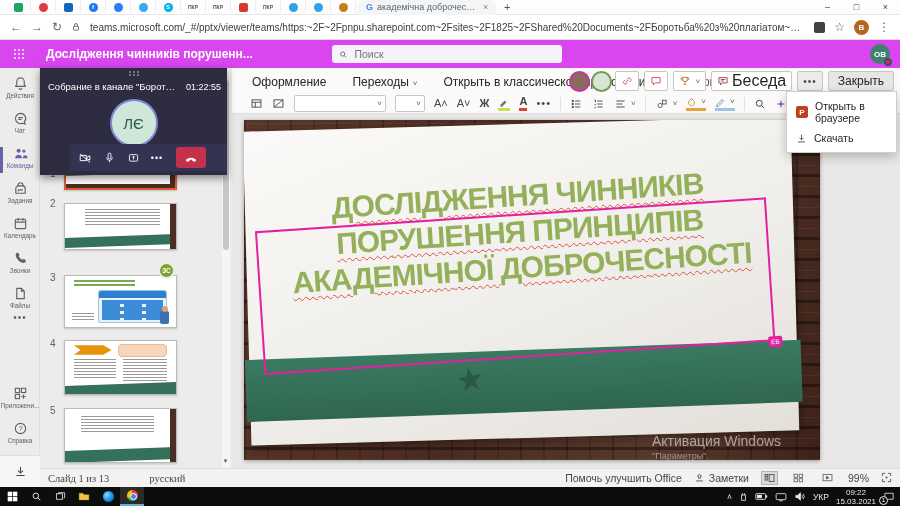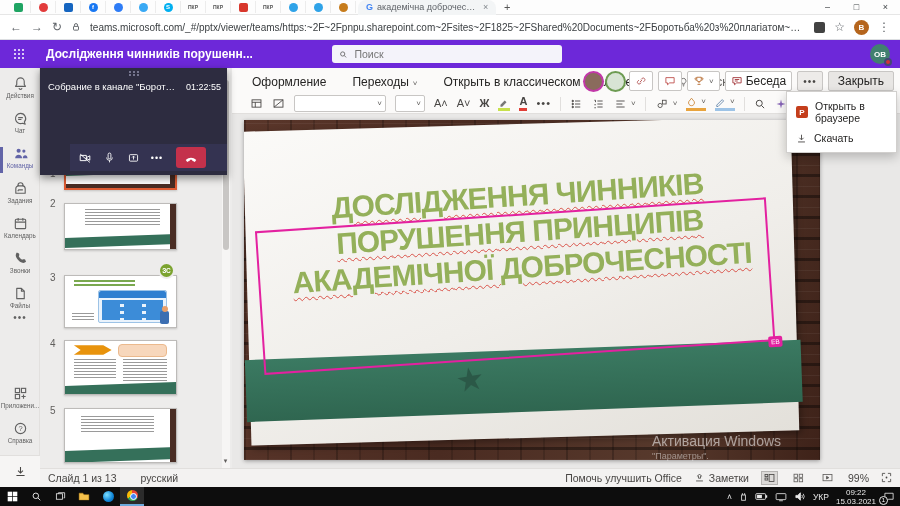--- a/index.html
+++ b/index.html
@@ -30,21 +30,21 @@
   .urlrow{position:absolute;left:0;top:15px;width:900px;height:25px;background:#fff;
           border-bottom:1px solid #DCDEE1;display:flex;align-items:center;padding:0 10px;gap:9px;}
   .nav{font-size:12px;color:#5F6368;flex:none;}
   .url{flex:1;font-size:10px;color:#3C4043;white-space:nowrap;overflow:hidden;text-overflow:ellipsis;}
   .exticon{width:11px;height:11px;background:#424242;border-radius:2px;flex:none;}
   .star{font-size:12px;color:#5F6368;flex:none;}
   .prof{width:15px;height:15px;border-radius:50%;background:#B5651D;color:#fff;font-size:8px;
         display:flex;align-items:center;justify-content:center;flex:none;font-weight:bold;}
   .kebab{font-size:12px;color:#5F6368;flex:none;}
   
-  .teamsbar{position:absolute;left:0;top:40px;width:900px;height:28px;background:#6d28d9;}
+  .teamsbar{position:absolute;left:0;top:40px;width:900px;height:28px;background:#d946ef;}
   .waffle{position:absolute;left:14px;top:9px;width:2px;height:2px;background:#fff;border-radius:50%;
     box-shadow:4px 0 0 #fff,8px 0 0 #fff,0 4px 0 #fff,4px 4px 0 #fff,8px 4px 0 #fff,0 8px 0 #fff,4px 8px 0 #fff,8px 8px 0 #fff;}
   .tb-title{position:absolute;left:46px;top:7px;font-size:12px;font-weight:600;color:#fff;white-space:nowrap;}
   .tb-search{position:absolute;left:332px;top:5px;width:230px;height:18px;background:#F4F3FA;border-radius:3px;
              display:flex;align-items:center;gap:5px;padding:0 7px;}
   .tb-search input{border:none;background:none;outline:none;font-size:10.5px;color:#616161;width:100%;
                    font-family:"Liberation Sans",sans-serif;}
   .tb-avatar{position:absolute;right:10px;top:4px;width:20px;height:20px;border-radius:50%;background:#41806F;
              color:#fff;font-size:8px;font-weight:bold;display:flex;align-items:center;justify-content:center;}
   .tb-status{position:absolute;right:-2px;bottom:-2px;width:8px;height:8px;border-radius:50%;background:#D13438;
@@ -109,21 +109,21 @@
   .rbtab{font-size:12px;color:#252423;white-space:nowrap;}
   .chv{font-size:8px;color:#605E5C;margin-left:4px;}
   .tellme{display:flex;align-items:center;gap:5px;color:#605E5C;font-size:12px;}
   .rb1r{position:absolute;right:6px;top:3px;display:flex;align-items:center;gap:5px;}
   .pava{width:17px;height:17px;border-radius:50%;}
   .pava.a1{background:#8a6b5c;box-shadow:0 0 0 2px #C238A8;}
   .pava.a2{background:#D8E4D4;box-shadow:0 0 0 2px #6D9B52;}
   .obtn{height:20px;border:1px solid #C8C6C4;border-radius:2px;background:#fff;display:flex;align-items:center;
         justify-content:center;padding:0 5px;gap:3px;color:#A4373A;}
   .obtn .chv{margin-left:1px;}
-  .btn-chat{color:#252423;font-size:12px;}
+  .btn-chat{color:#252423;font-size:16px;}
   .btn-more{background:#EDEBE9;color:#484644;font-size:10px;letter-spacing:1px;}
   .btn-close{background:#E8E6E4;border:1px solid #C8C6C4;color:#252423;font-size:12px;padding:0 9px;}
   .rb2{position:absolute;left:18px;top:26px;right:2px;height:19px;display:flex;align-items:center;gap:9px;
        color:#484644;font-size:11px;}
   .fmt{flex:none;display:flex;align-items:center;line-height:1;}
   .fsel{width:92px;height:17px;border:1px solid #C8C6C4;background:#fff;border-radius:2px;display:flex;
         align-items:center;justify-content:flex-end;padding:0 3px;}
   .fsel.small{width:30px;}
   .vsep{width:1px;height:14px;background:#E1DFDD;flex:none;}
   .u-yel{border-bottom:3px solid #C7E04B;padding-bottom:1px;}
@@ -159,21 +159,21 @@
           transform:rotate(-2.2deg);}
   .cobadge{position:absolute;right:-9px;bottom:-8px;min-width:14px;height:11px;background:#E321A0;border-radius:2px;
            color:#fff;font-size:6.5px;display:flex;align-items:center;justify-content:center;padding:0 1px;}
   .wm{position:absolute;left:420px;top:304px;color:rgba(255,255,255,.55);z-index:6;}
   .wm1{font-size:14px;margin-top:15px;}
   .wm2{font-size:9px;margin-top:2px;color:rgba(255,255,255,.45);}
   
   .pstatus{position:absolute;left:40px;top:468px;width:860px;height:19px;background:#F3F2F1;
            border-top:1px solid #E1DFDD;display:flex;align-items:center;padding:0 8px;
            font-size:10.5px;color:#484644;}
-  .ps-left{display:flex;gap:24px;align-items:center;}
+  .ps-left{display:flex;gap:40px;align-items:center;font-family:Liberation Serif, serif;}
   .ps-right{margin-left:auto;display:flex;gap:12px;align-items:center;}
   .viewbtn{width:17px;height:14px;display:flex;align-items:center;justify-content:center;color:#605E5C;}
   .viewbtn.active{background:#DCDAD8;border:1px solid #B5B3B1;}
   
   .taskbar{position:absolute;left:0;top:487px;width:900px;height:19px;background:#0D0D0D;
            display:flex;align-items:center;color:#E8E8E8;}
   .tkbtn{width:24px;height:19px;display:flex;align-items:center;justify-content:center;flex:none;}
   .tkbtn.activeapp{background:#2B2B2B;border-bottom:2px solid #6CA9DC;}
   .edge{width:11px;height:11px;border-radius:50%;background:radial-gradient(circle at 35% 35%,#7CE0FF,#0E84D8 60%,#0A5FA4);}
   .chrome{position:relative;width:11px;height:11px;border-radius:50%;
@@ -400,20 +400,21 @@
     </div>
     <div class="scrolldown">▾</div>
   </div>
 
   <div class="meet">
     <span class="meet-handle"></span>
     <div class="meet-row">
       <span class="meet-title">Собрание в канале "Боротьба з п...</span>
       <span class="meet-timer">01:22:55</span>
     </div>
+    <div class="meet-avatar">ЛЄ</div>
     <div class="meet-bar">
       <span class="mbtn">
         <svg width="14" height="14" viewBox="0 0 16 16" fill="none" stroke="#fff" stroke-width="1.1" stroke-linejoin="round">
             <rect x="2.5" y="5" width="7" height="6"></rect>
             <path d="M9.5 7.5l4-2v5l-4-2M2.5 3.5l11 9.5"></path>
           </svg>
       </span>
       <span class="mbtn">
         <svg width="13" height="13" viewBox="0 0 16 16" fill="none" stroke="#fff" stroke-width="1.1">
             <rect x="6.3" y="2.5" width="3.4" height="7" rx="1.7"></rect>

